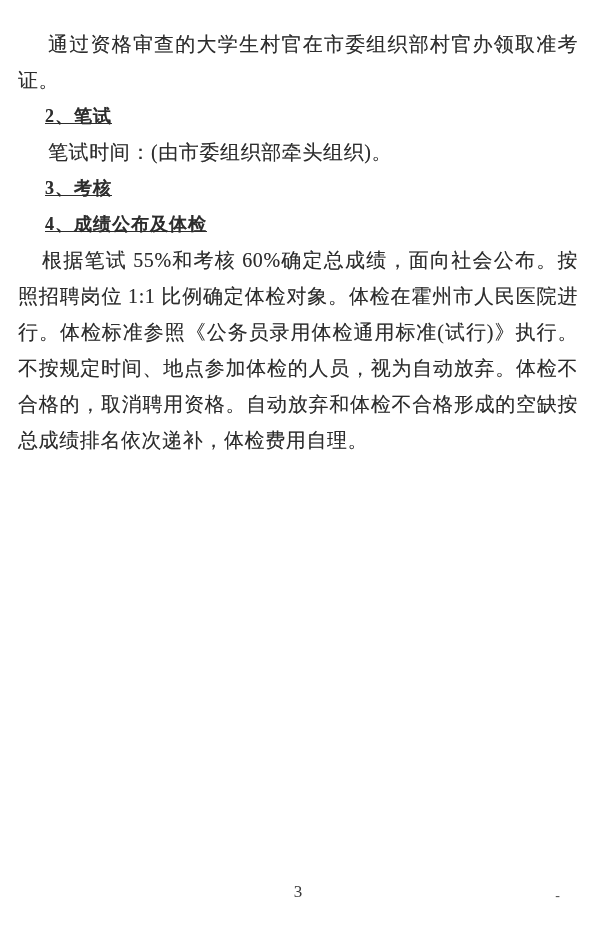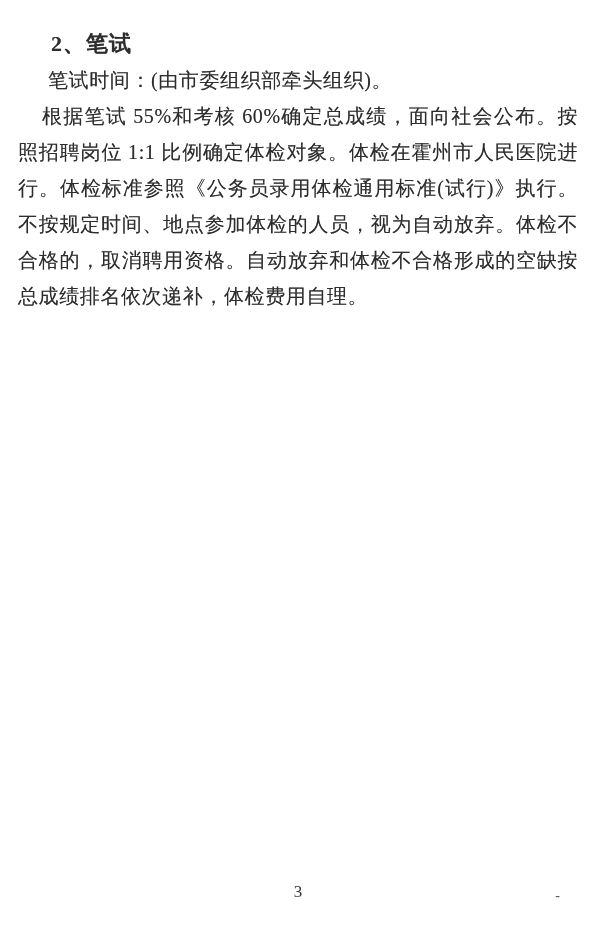--- a/index.html
+++ b/index.html
@@ -19,22 +19,23 @@
     font-size: 20px;
     line-height: 36px;
     letter-spacing: 0.6px;
     text-align: justify;
     text-justify: inter-ideograph;
     text-indent: 1.5em;
     text-shadow: 0 0 0.5px rgba(45,45,45,0.45);
   }
   .doc-body p.heading {
     font-weight: bold;
-    font-size: 22px;
+    font-size: 18px;
     letter-spacing: 1px;
+    text-decoration: underline;
   }
   .doc-body p.small-indent {
     text-indent: 1.2em;
   }
   .footer {
     position: absolute;
     left: 18px;
     right: 22px;
     top: 882px;
     text-align: center;
@@ -47,21 +48,24 @@
     top: 888px;
     font-size: 14px;
     color: #555;
   }
 </style>
 </head>
 <body>
 
 <div class="page">
   <div class="doc-body">
+      <p class="body">通过资格审查的大学生村官在市委组织部村官办领取准考证。</p>
       <p class="heading">2、笔试</p>
       <p class="body">笔试时间：(由市委组织部牵头组织)。</p>
+      <p class="heading">3、考核</p>
+      <p class="heading">4、成绩公布及体检</p>
       <p class="body small-indent">根据笔试 55%和考核 60%确定总成绩，面向社会公布。按照招聘岗位 1:1 比例确定体检对象。体检在霍州市人民医院进行。体检标准参照《公务员录用体检通用标准(试行)》执行。不按规定时间、地点参加体检的人员，视为自动放弃。体检不合格的，取消聘用资格。自动放弃和体检不合格形成的空缺按总成绩排名依次递补，体检费用自理。</p>
     </div>
   <div class="footer">
     <span>3</span>
   </div>
   <span class="footer-dash">-</span>
 </div>
 
 </body></html>

